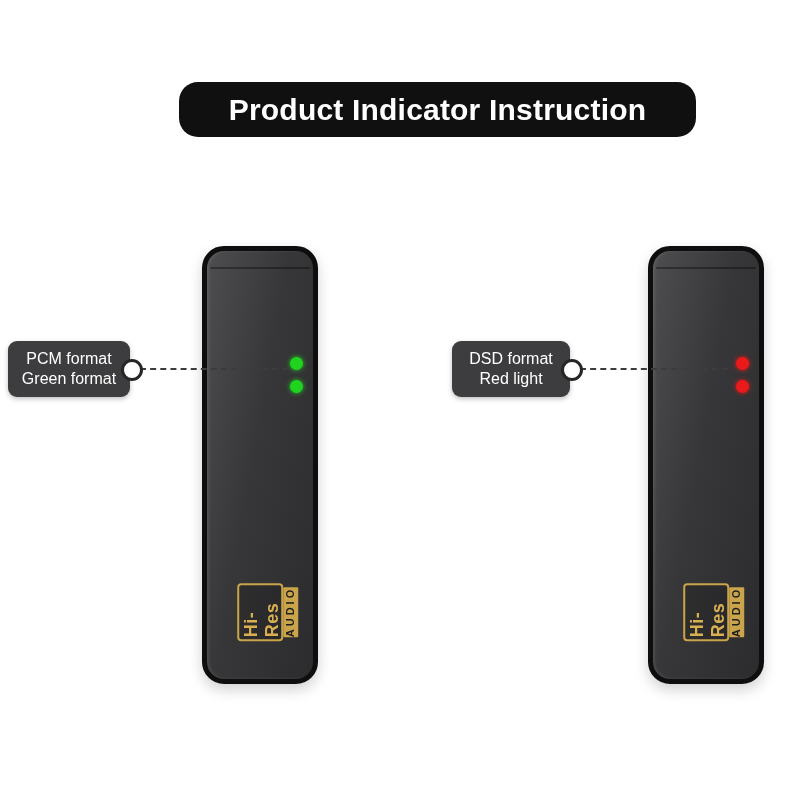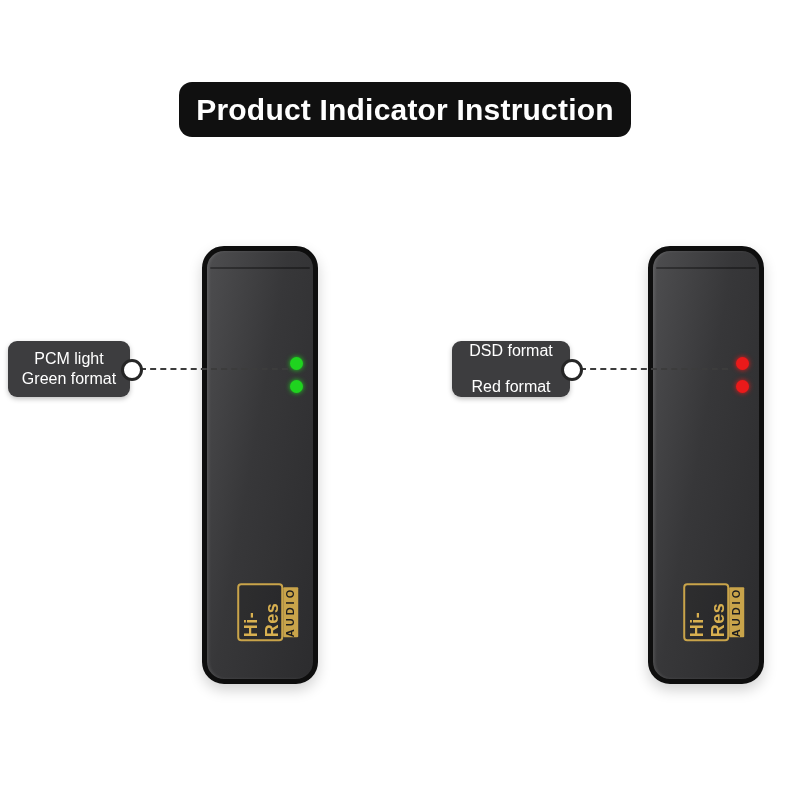--- a/index.html
+++ b/index.html
@@ -3,22 +3,22 @@
 <meta charset="utf-8">
 <style>
   html,body{margin:0;padding:0;background:#fff;}
   .stage{
     position:relative;width:800px;height:800px;background:#ffffff;
     font-family:"Liberation Sans", sans-serif;overflow:hidden;
   }
 
   
   .title-banner{
-    position:absolute;left:179px;top:82px;width:452px;height:55px;
-    background:#101010;border-radius:13px;
+    position:absolute;left:179px;top:82px;width:517px;height:55px;
+    background:#101010;border-radius:19px;
     display:flex;align-items:center;justify-content:center;
   }
   .title-banner span{
     color:#ffffff;font-size:30px;font-weight:600;letter-spacing:0.2px;
   }
 
   
   .device{
     position:absolute;width:106px;height:428px;
     border:5px solid #0e0e0e;border-radius:22px;
@@ -62,21 +62,21 @@
   }
 
   
   .callout{
     position:absolute;height:56px;background:#3d3d3f;border-radius:9px;
     display:flex;flex-direction:column;align-items:center;justify-content:center;
     color:#ffffff;font-size:16px;line-height:20px;
     box-shadow:0 2px 5px rgba(0,0,0,0.25);
   }
   .callout-left{left:8px;top:341px;width:122px;}
-  .callout-right{left:452px;top:341px;width:118px;justify-content:space-between;}
+  .callout-right{left:452px;top:341px;width:118px;}
 
   .connector-dot{
     position:absolute;width:16px;height:16px;border-radius:50%;
     background:#ffffff;border:3px solid #262626;z-index:2;
   }
   .dot-left{left:121px;top:359px;}
   .dot-right{left:561px;top:359px;}
 
   .dash-line{
     position:absolute;height:0;border-top:2px dashed #3c3c3c;z-index:1;
@@ -111,26 +111,26 @@
     <div class="led led-2" style="--led: #ea1a1a;"></div>
     <div class="badge-wrap">
       <div class="badge">
         <div class="badge-top">Hi-Res</div>
         <div class="badge-bottom">AUDIO</div>
       </div>
     </div>
   </div>
 
   <div class="callout callout-left">
-    <span>PCM light</span>
+    <span>PCM format</span>
     <span>Green format</span>
   </div>
   <div class="connector-dot dot-left"></div>
   <div class="dash-line dash-left"></div>
 
   <div class="callout callout-right">
     <span>DSD format</span>
-    <span>Red format</span>
+    <span>Red light</span>
   </div>
   <div class="connector-dot dot-right"></div>
   <div class="dash-line dash-right"></div>
 
 </div>
 
 </body></html>

